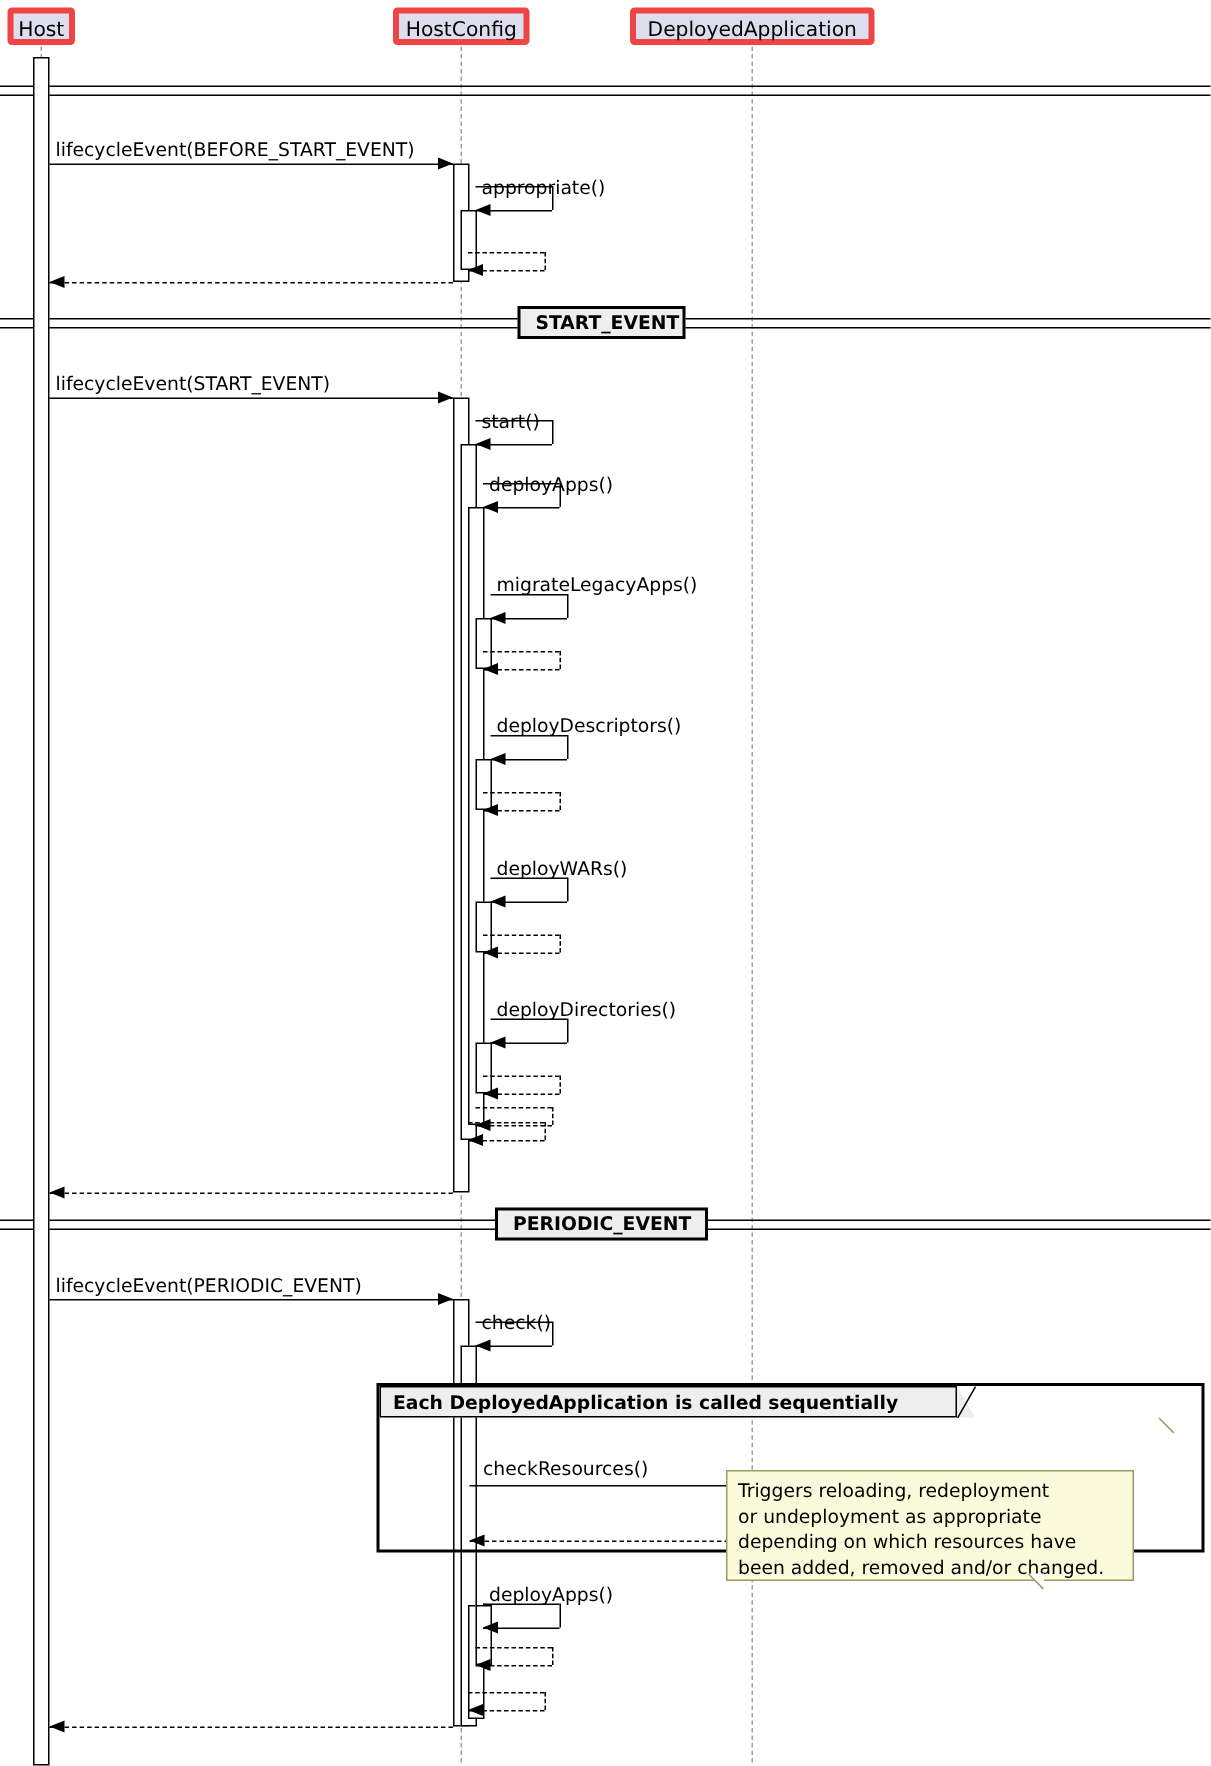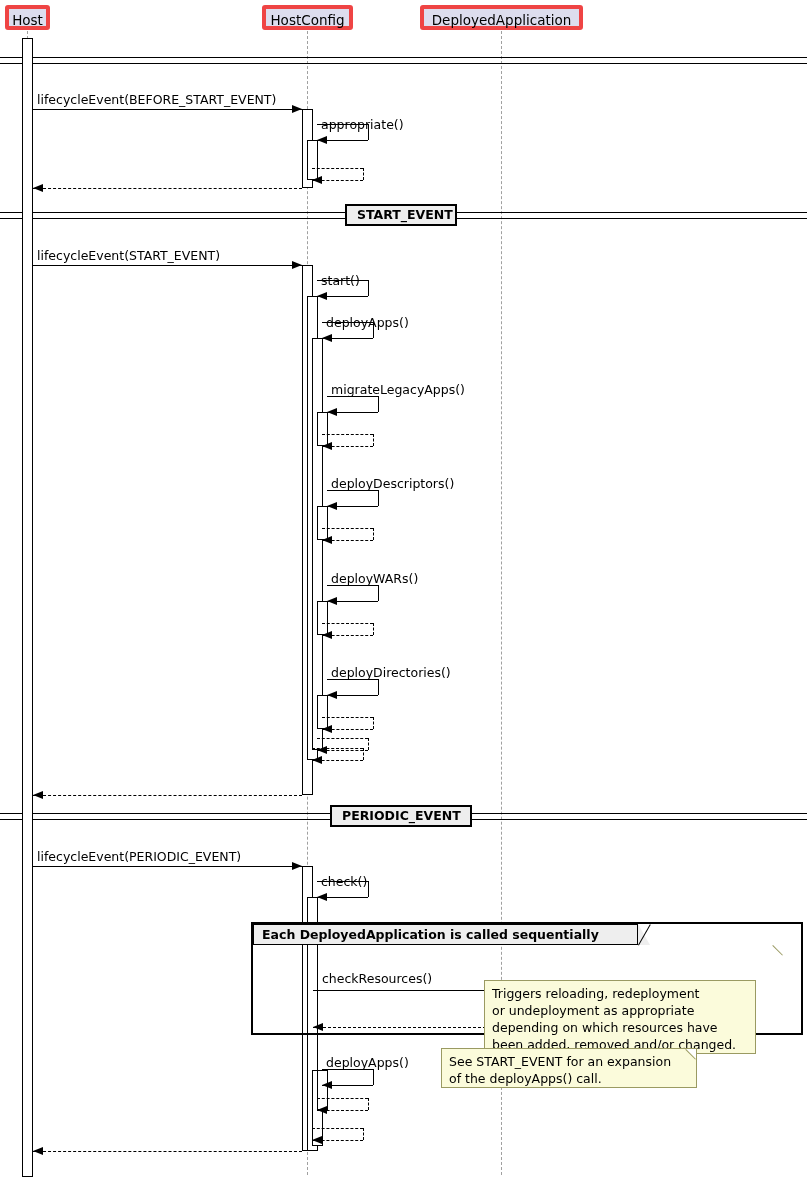--- a/index.html
+++ b/index.html
@@ -295,17 +295,15 @@
     <div class="group-frame" style="left: 251px; top: 922px; width: 552px; height: 113px;"></div>
     <div class="group-tab" style="left: 253px; top: 924px; width: 385px;">Each DeployedApplication is called sequentially</div>
     <div class="group-tab-corner" style="left: 638px; top: 924px;"></div>
     <div class="group-tab-corner-line" style="left: 638px; top: 945px; width: 24px; transform: rotate(-60.3deg);"></div>
     <div class="note" style="left: 484px; top: 944px; width: 272px; height: 74px; margin-top: 36px;">Triggers reloading, redeployment
 or undeployment as appropriate
 depending on which resources have
 been added, removed and/or changed.</div>
     <div class="note-fold" style="left: 773px; top: 945px;"></div>
     <div class="note-fold-line" style="left: 773px; top: 945px;"></div>
-    <div class="note" style="left: 441px; top: 1048px; width: 256px; height: 40px;">See START_EVENT for an expansion
-of the deployApps() call.</div>
     <div class="note-fold" style="left: 686px; top: 1049px;"></div>
     <div class="note-fold-line" style="left: 686px; top: 1049px;"></div>
   </div>
 
 </body></html>

